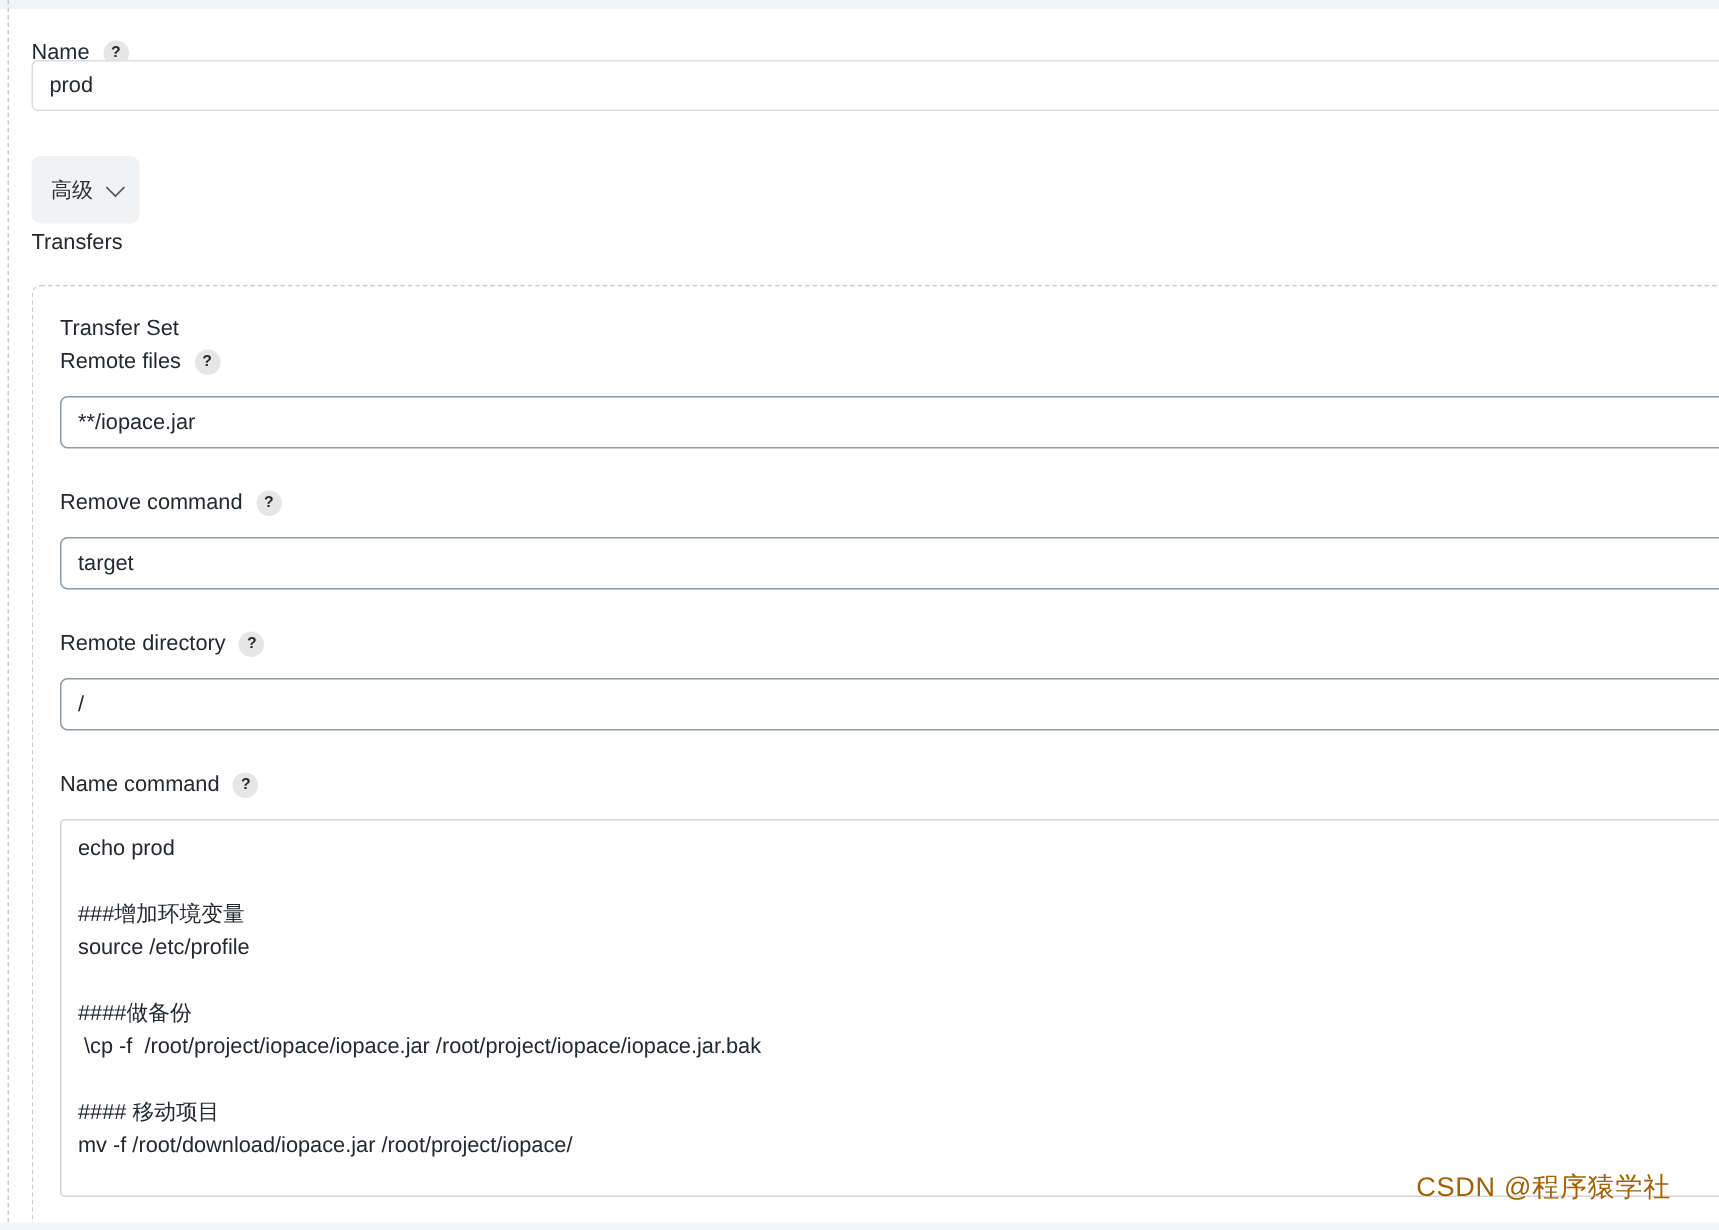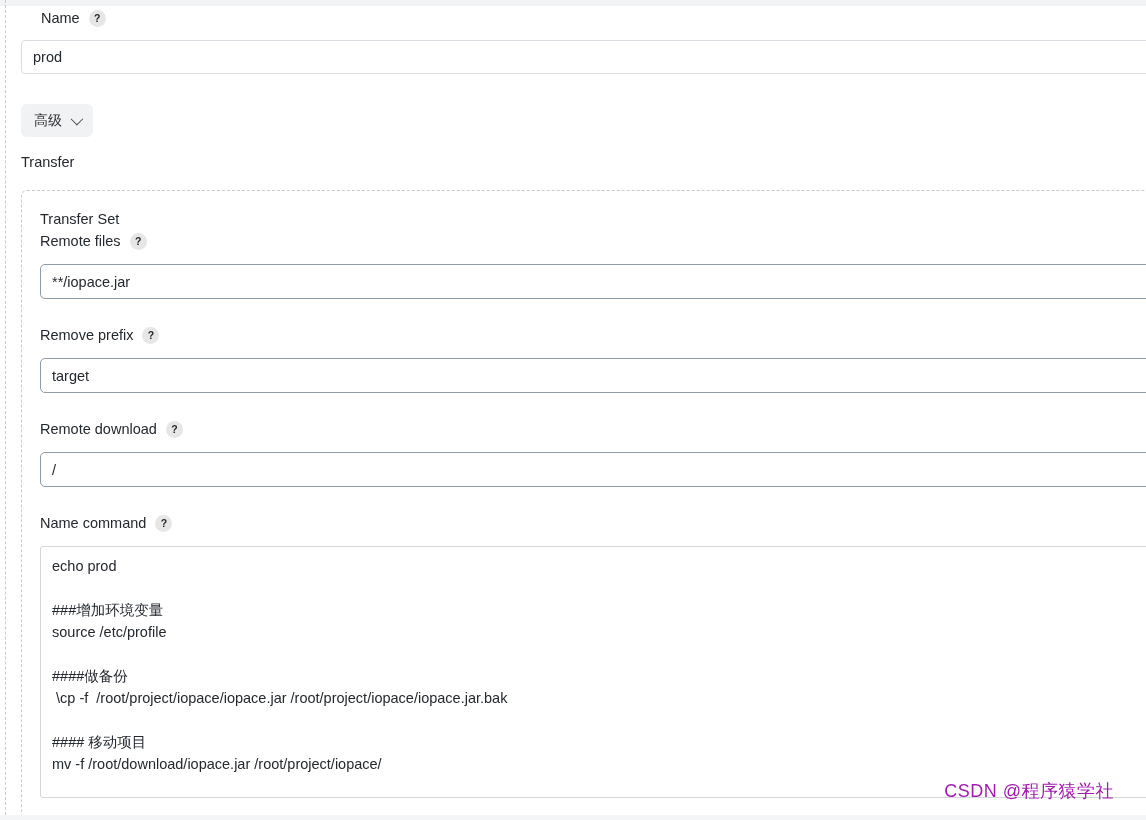--- a/index.html
+++ b/index.html
@@ -63,23 +63,22 @@
     font-size: 10.5px;
     font-weight: bold;
     line-height: 1;
     flex: 0 0 auto;
     cursor: pointer;
   }
 
   
   .name-label {
     position: absolute;
-    top: 8px;
-    left: 21px;
-    margin-left: 20px;
+    top: 25px;
+    left: 21px;
   }
   .name-input {
     position: absolute;
     top: 40px;
     left: 21px;
     width: 1150px;
     height: 34px;
     border: 1px solid #d9dde1;
     border-radius: 4px;
     background: #fff;
@@ -88,21 +87,21 @@
     color: #24292f;
     padding: 0 11px;
     outline: none;
   }
 
   
   .adv-button {
     position: absolute;
     top: 104px;
     left: 21px;
-    height: 33px;
+    height: 45px;
     padding: 0 13px;
     display: inline-flex;
     align-items: center;
     gap: 9px;
     background: #f1f2f4;
     border: none;
     border-radius: 6px;
     font-family: "Liberation Sans", sans-serif;
     font-size: 14px;
     color: #2b2f33;
@@ -182,21 +181,21 @@
     white-space: pre;
     overflow: hidden;
   }
 
   
   .watermark {
     position: absolute;
     right: 32px;
     bottom: 17px;
     font-size: 18px;
-    color: #a21caf;
+    color: #a16207;
     letter-spacing: 0.5px;
     pointer-events: none;
     user-select: none;
   }
 
   
   .bottom-strip {
     position: absolute;
     left: 0;
     bottom: 0;
@@ -218,43 +217,43 @@
     <span class="help-badge">?</span>
   </div>
 
   <input class="name-input" type="text" value="prod" style="">
 
   <button class="adv-button">
     <span>高级</span>
     <span class="chev"></span>
   </button>
 
-  <div class="transfers-heading">Transfer</div>
+  <div class="transfers-heading">Transfers</div>
 
   <div class="transfer-set">
     <div class="ts-inner">
 
       <div class="ts-title">Transfer Set</div>
 
       <div class="field-label ts-subtitle">
         <span>Remote files</span>
         <span class="help-badge">?</span>
       </div>
 
       <input class="ts-input" type="text" value="**/iopace.jar" style="">
 
       <div class="field-label lbl-gap">
-        <span>Remove prefix</span>
+        <span>Remove command</span>
         <span class="help-badge">?</span>
       </div>
 
       <input class="ts-input" type="text" value="target" style="">
 
       <div class="field-label lbl-gap">
-        <span>Remote download</span>
+        <span>Remote directory</span>
         <span class="help-badge">?</span>
       </div>
 
       <input class="ts-input" type="text" value="/" style="">
 
       <div class="field-label lbl-gap">
         <span>Name command</span>
         <span class="help-badge">?</span>
       </div>
 

